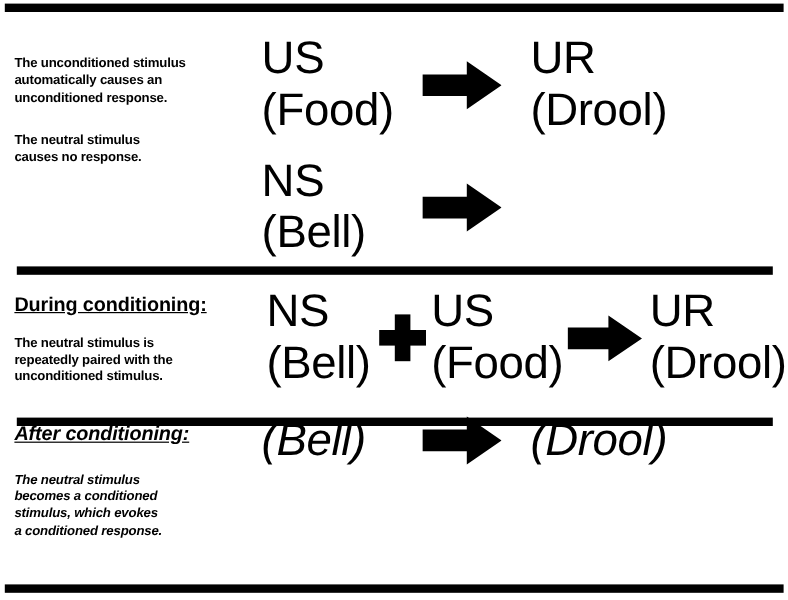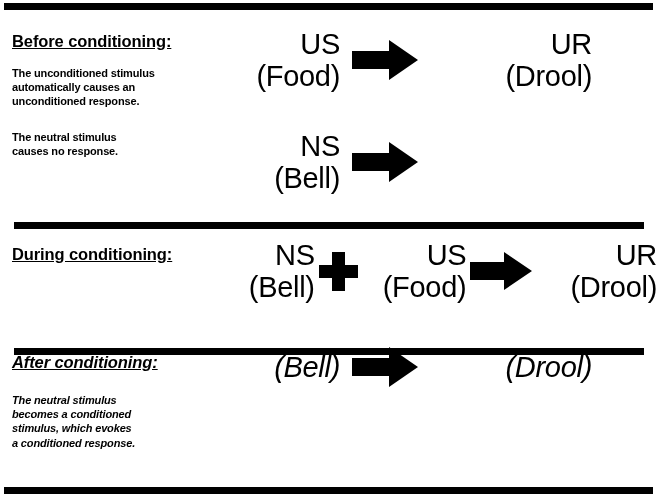--- a/index.html
+++ b/index.html
@@ -73,23 +73,23 @@
   
   .symbol-row {
     position: absolute;
     display: flex;
     align-items: center;
     left: 218px;
     width: 439px;
   }
 
   .term {
-    font-size: 29px;
+    font-size: 38px;
     line-height: 1.12;
-    text-align: right;
+    text-align: left;
     white-space: nowrap;
     letter-spacing: -0.3px;
   }
   .term .term-abbr,
   .term .term-paren {
     display: block;
   }
   .term.single-line {
     line-height: 1.12;
   }
@@ -130,21 +130,20 @@
 <div id="diagram">
 
   <div class="rule edge" id="rule-top"></div>
   <div class="rule inner" id="rule-div-1"></div>
   <div class="rule inner" id="rule-div-2"></div>
   <div class="rule edge" id="rule-bottom"></div>
 
   <div class="section" id="section-before">
 
     <div class="left-col" style="top:22px;">
-      <div class="phase-heading">Before conditioning:</div>
       <div class="phase-desc" style="margin-top:14px;">The unconditioned stimulus<br>automatically causes an<br>unconditioned response.</div>
       <div class="phase-desc" style="margin-top:21px;">The neutral stimulus<br>causes no response.</div>
     </div>
 
     <div class="symbol-row" style="top:18px;">
       <div class="term" style="width:122px;">
         <span class="term-abbr">US</span>
         <span class="term-paren">(Food)</span>
       </div>
       <div class="arrow-icon" style="margin-left:12px;">
@@ -169,20 +168,21 @@
         </svg>
       </div>
     </div>
 
   </div>
 
   <div class="section" id="section-during">
 
     <div class="left-col" style="top:16px;">
       <div class="phase-heading">During conditioning:</div>
+      <div class="phase-desc" style="margin-top:14px;">The neutral stimulus is<br>repeatedly paired with the<br>unconditioned stimulus.</div>
     </div>
 
     <div class="symbol-row" style="top:10px; left:222px; width:435px;">
       <div class="term" style="width:100px;">
         <span class="term-abbr">NS</span>
         <span class="term-paren">(Bell)</span>
       </div>
       <div class="plus-icon" style="margin-left:4px;"></div>
       <div class="term" style="width:113px; margin-left:4px;">
         <span class="term-abbr">US</span>

